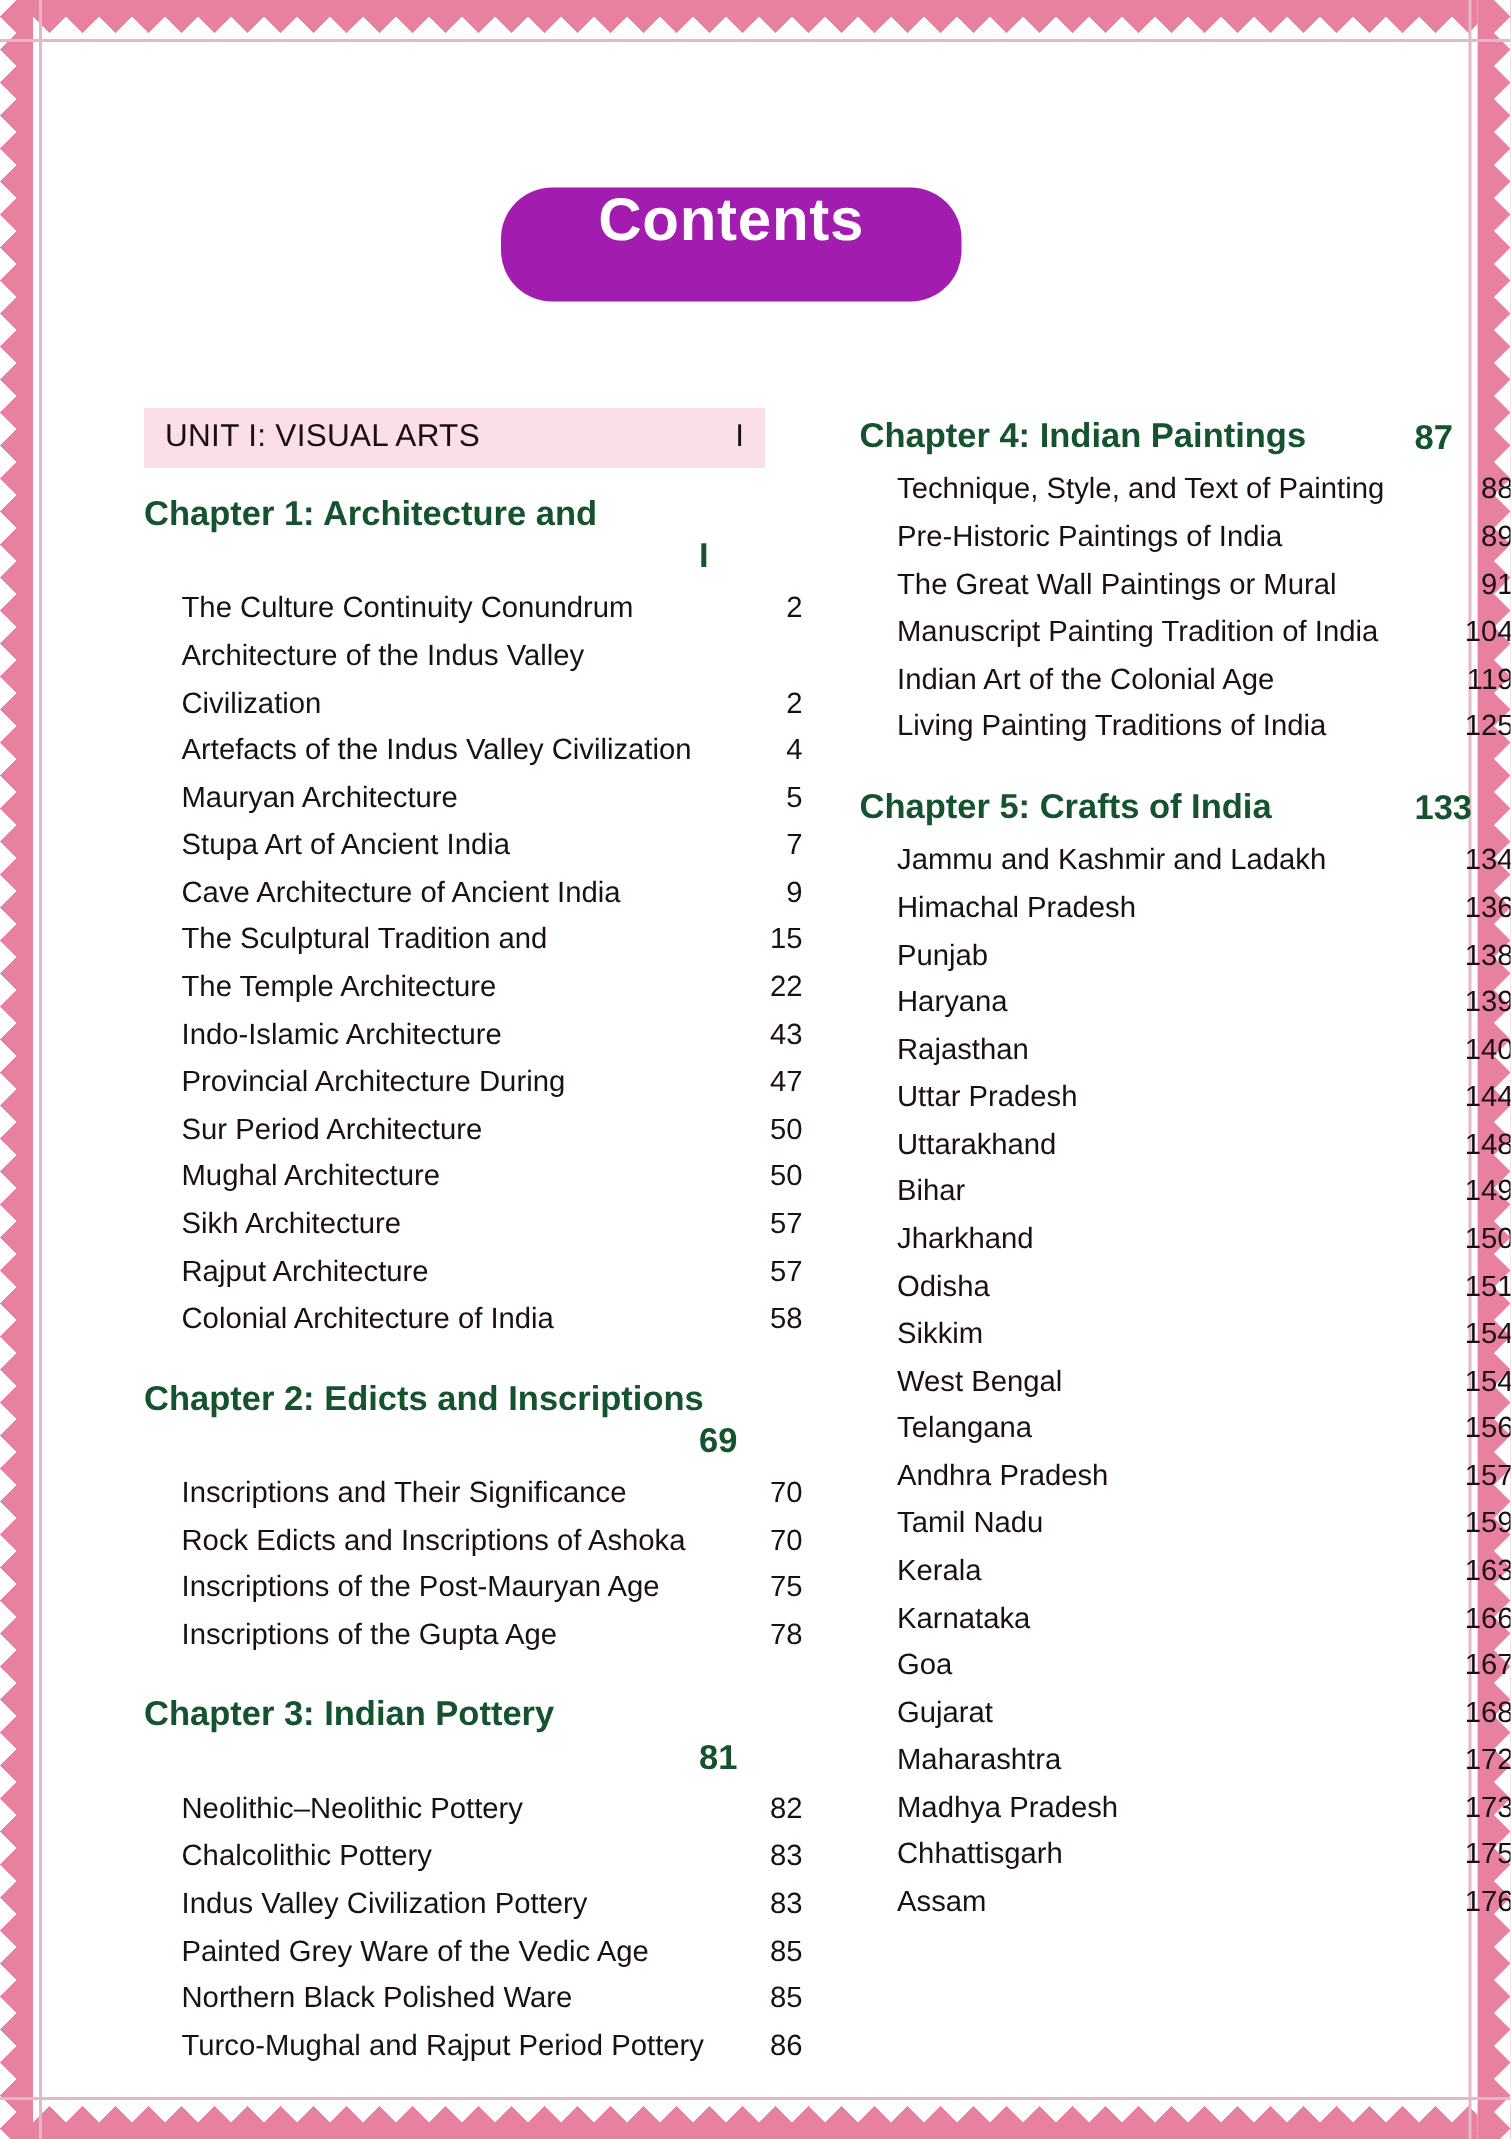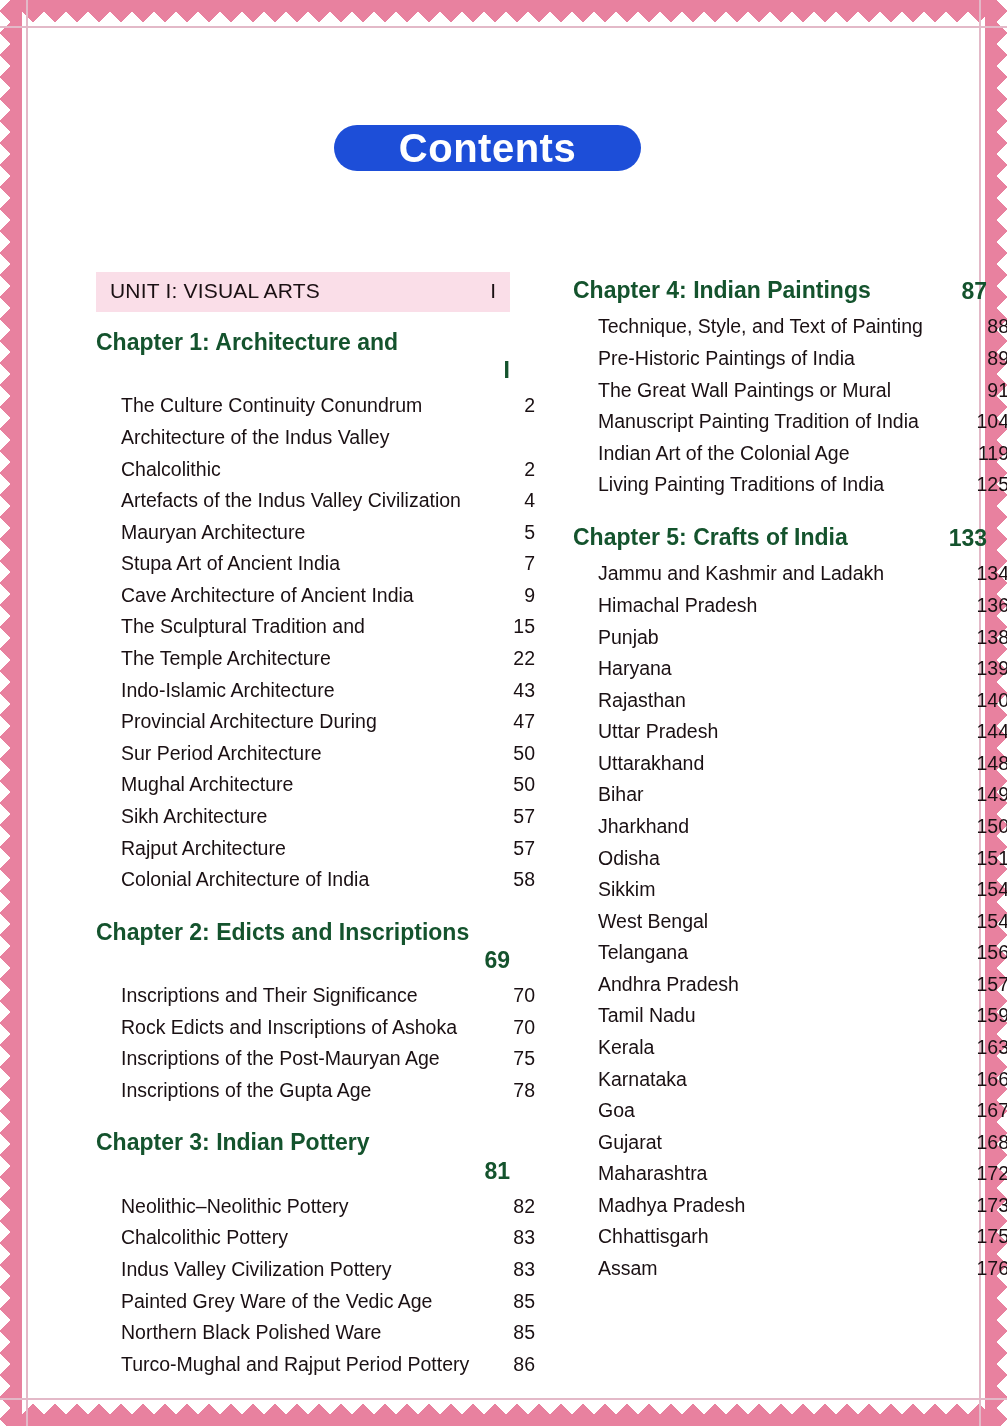--- a/index.html
+++ b/index.html
@@ -73,25 +73,25 @@
   }
   .hairline.h { left: 0; width: 1007px; height: 2px; }
   .hairline.v { top: 0; width: 2px; height: 1426px; }
 
   
   #contents-pill {
     position: absolute;
     left: 334px;
     top: 125px;
     width: 307px;
-    height: 46px;
-    background: #1d4ed8;
+    height: 76px;
+    background: #a21caf;
     border-radius: 34px;
     display: flex;
-    align-items: flex-end;
+    align-items: flex-start;
     justify-content: center;
   }
   #contents-pill .label {
     color: #ffffff;
     font-size: 40px;
     font-weight: bold;
     letter-spacing: 0.5px;
   }
 
   
@@ -139,21 +139,20 @@
     font-size: 23px;
     margin-top: 22px;
     margin-bottom: 6px;
   }
   .chapter .ch-title {
     flex: 1;
     padding-right: 10px;
     line-height: 1.28;
   }
   .chapter .ch-page {
-    text-align: right;
     min-width: 44px;
     align-self: flex-end;
   }
   .column.left  .chapter { width: 414px; flex-direction: column; }
   .column.right .chapter { width: 414px; }
 
   
   .entries { margin-top: 4px; }
   .entry {
     display: flex;
@@ -206,21 +205,21 @@
         <div class="chapter" style="margin-top: 16px;">
           <div class="ch-title">Chapter 1: Architecture and</div>
           <div class="ch-page">I</div>
         </div>
         <div class="entries">
           <div class="entry">
             <div class="e-title">The Culture Continuity Conundrum</div>
             <div class="e-page">2</div>
           </div>
           <div class="entry">
-            <div class="e-title">Architecture of the Indus Valley Chalcolithic</div>
+            <div class="e-title">Architecture of the Indus Valley Civilization</div>
             <div class="e-page">2</div>
           </div>
           <div class="entry">
             <div class="e-title">Artefacts of the Indus Valley Civilization</div>
             <div class="e-page">4</div>
           </div>
           <div class="entry">
             <div class="e-title">Mauryan Architecture</div>
             <div class="e-page">5</div>
           </div>

